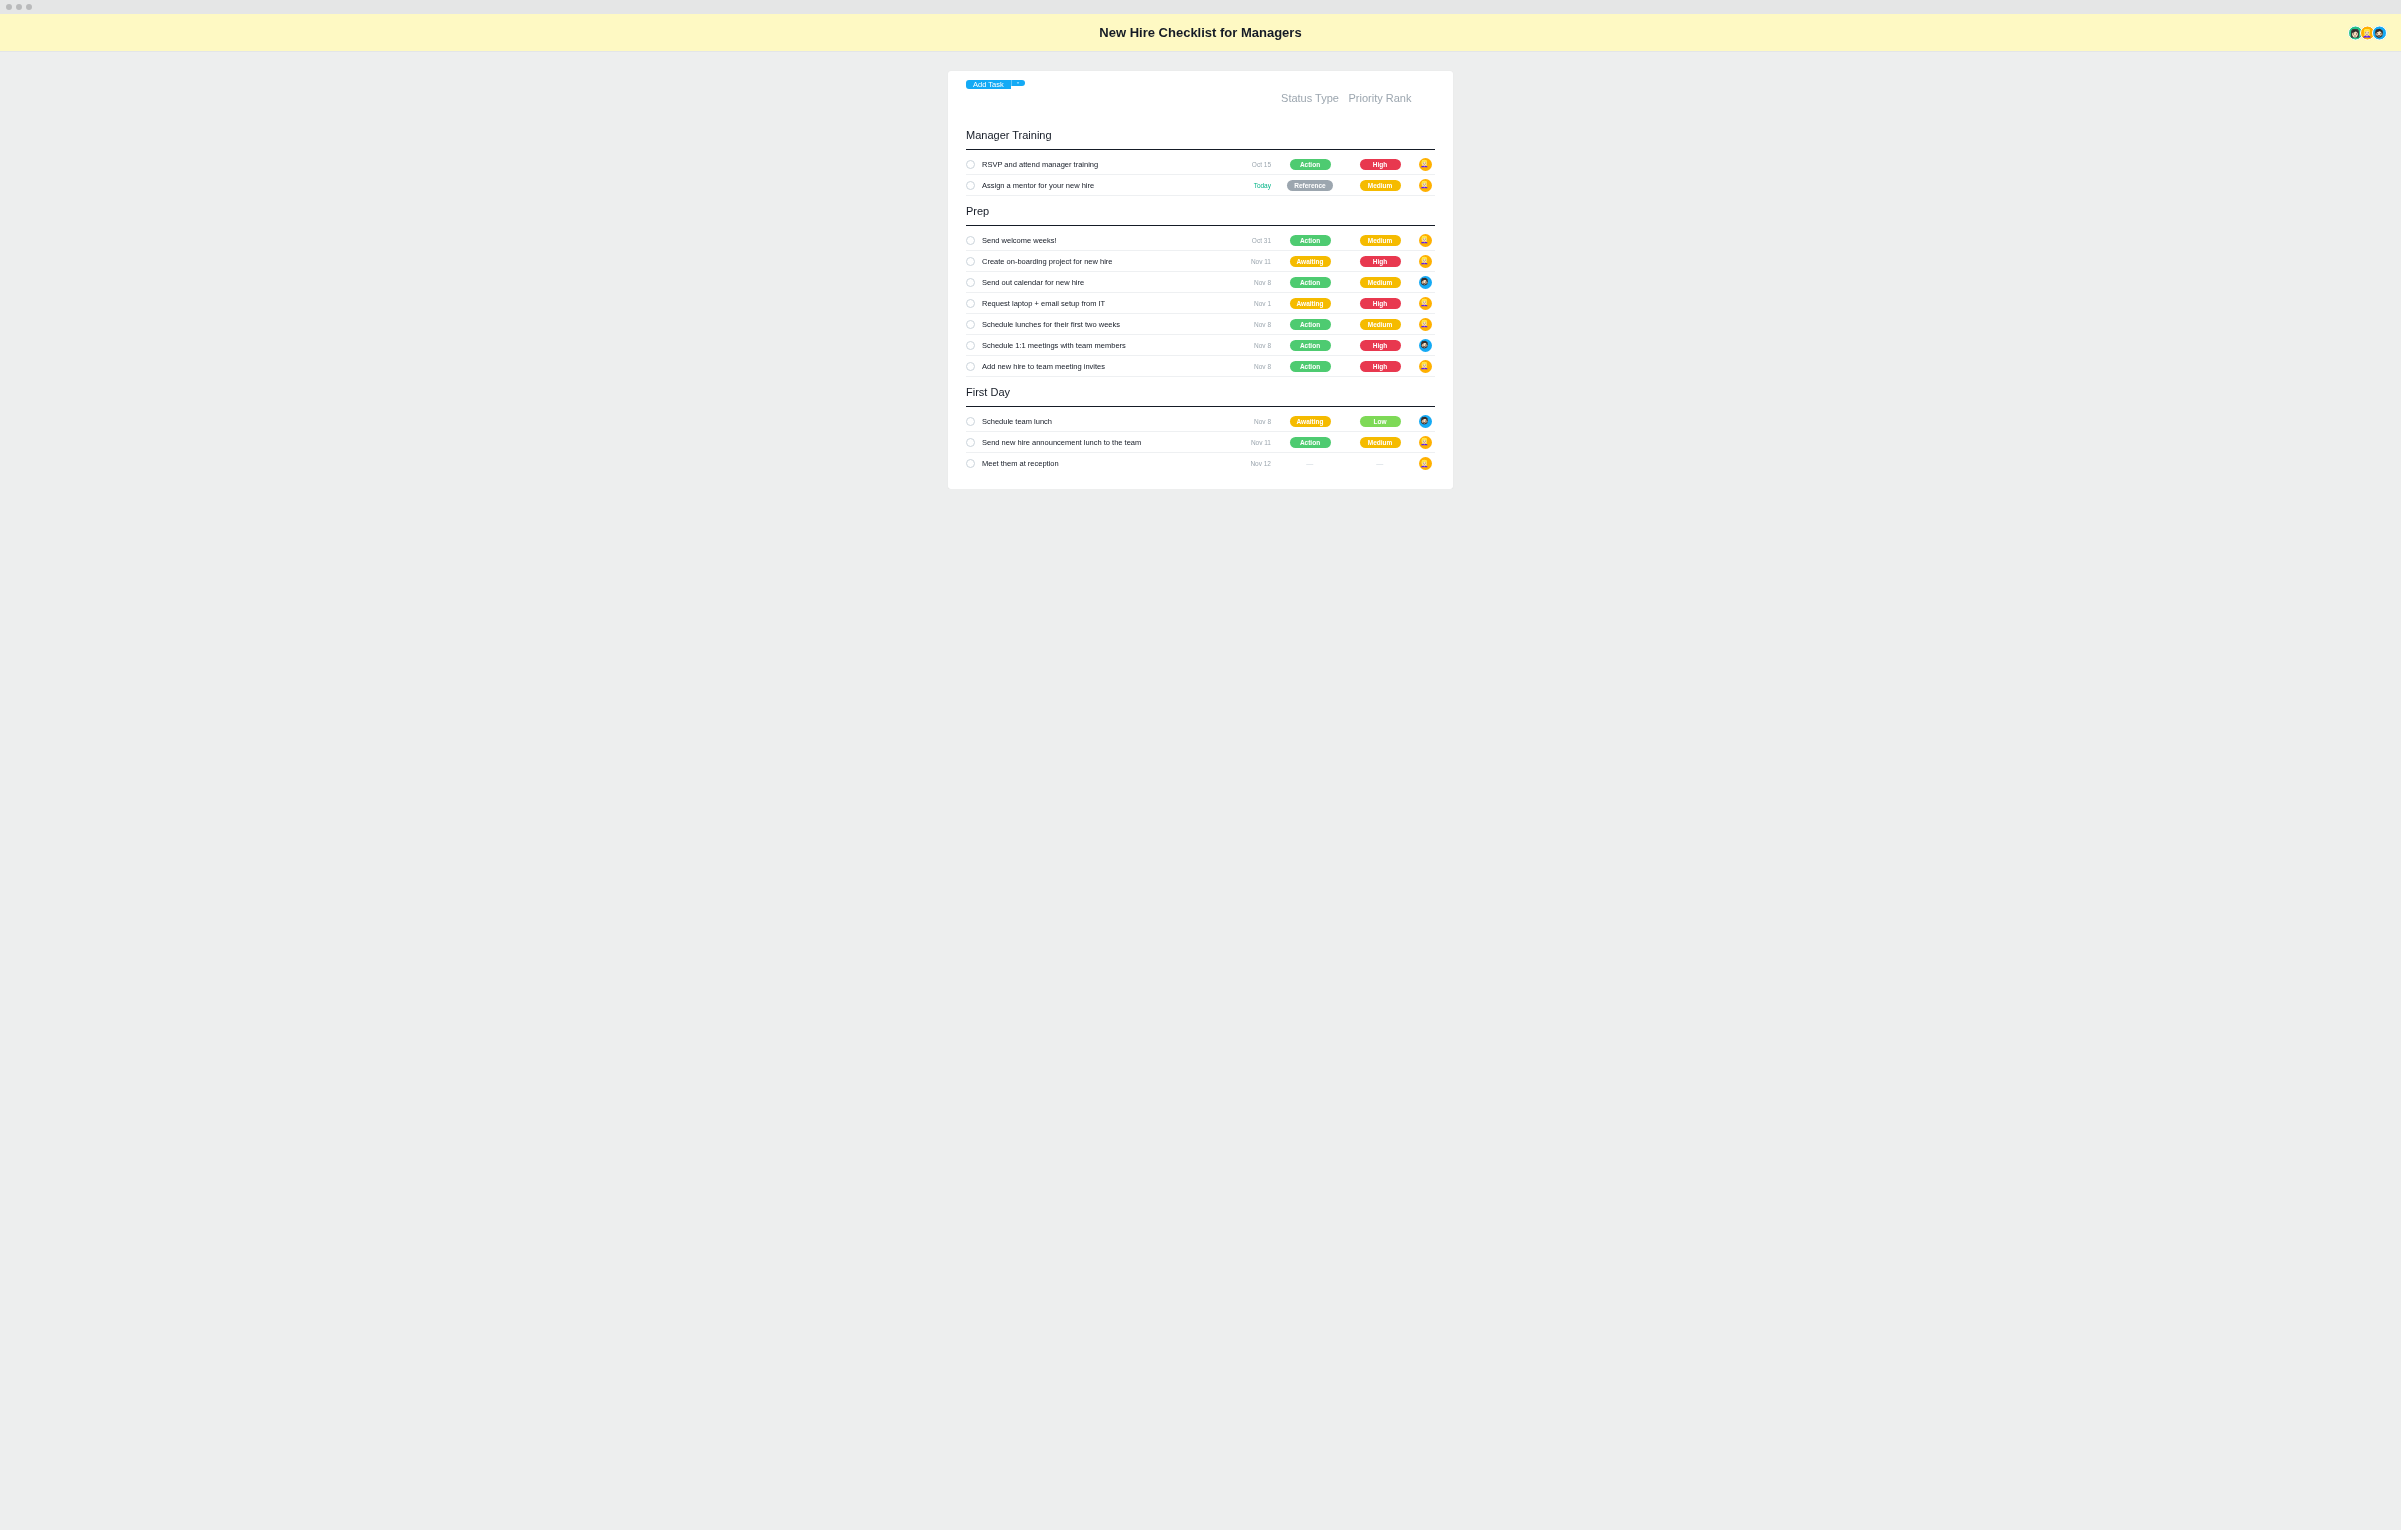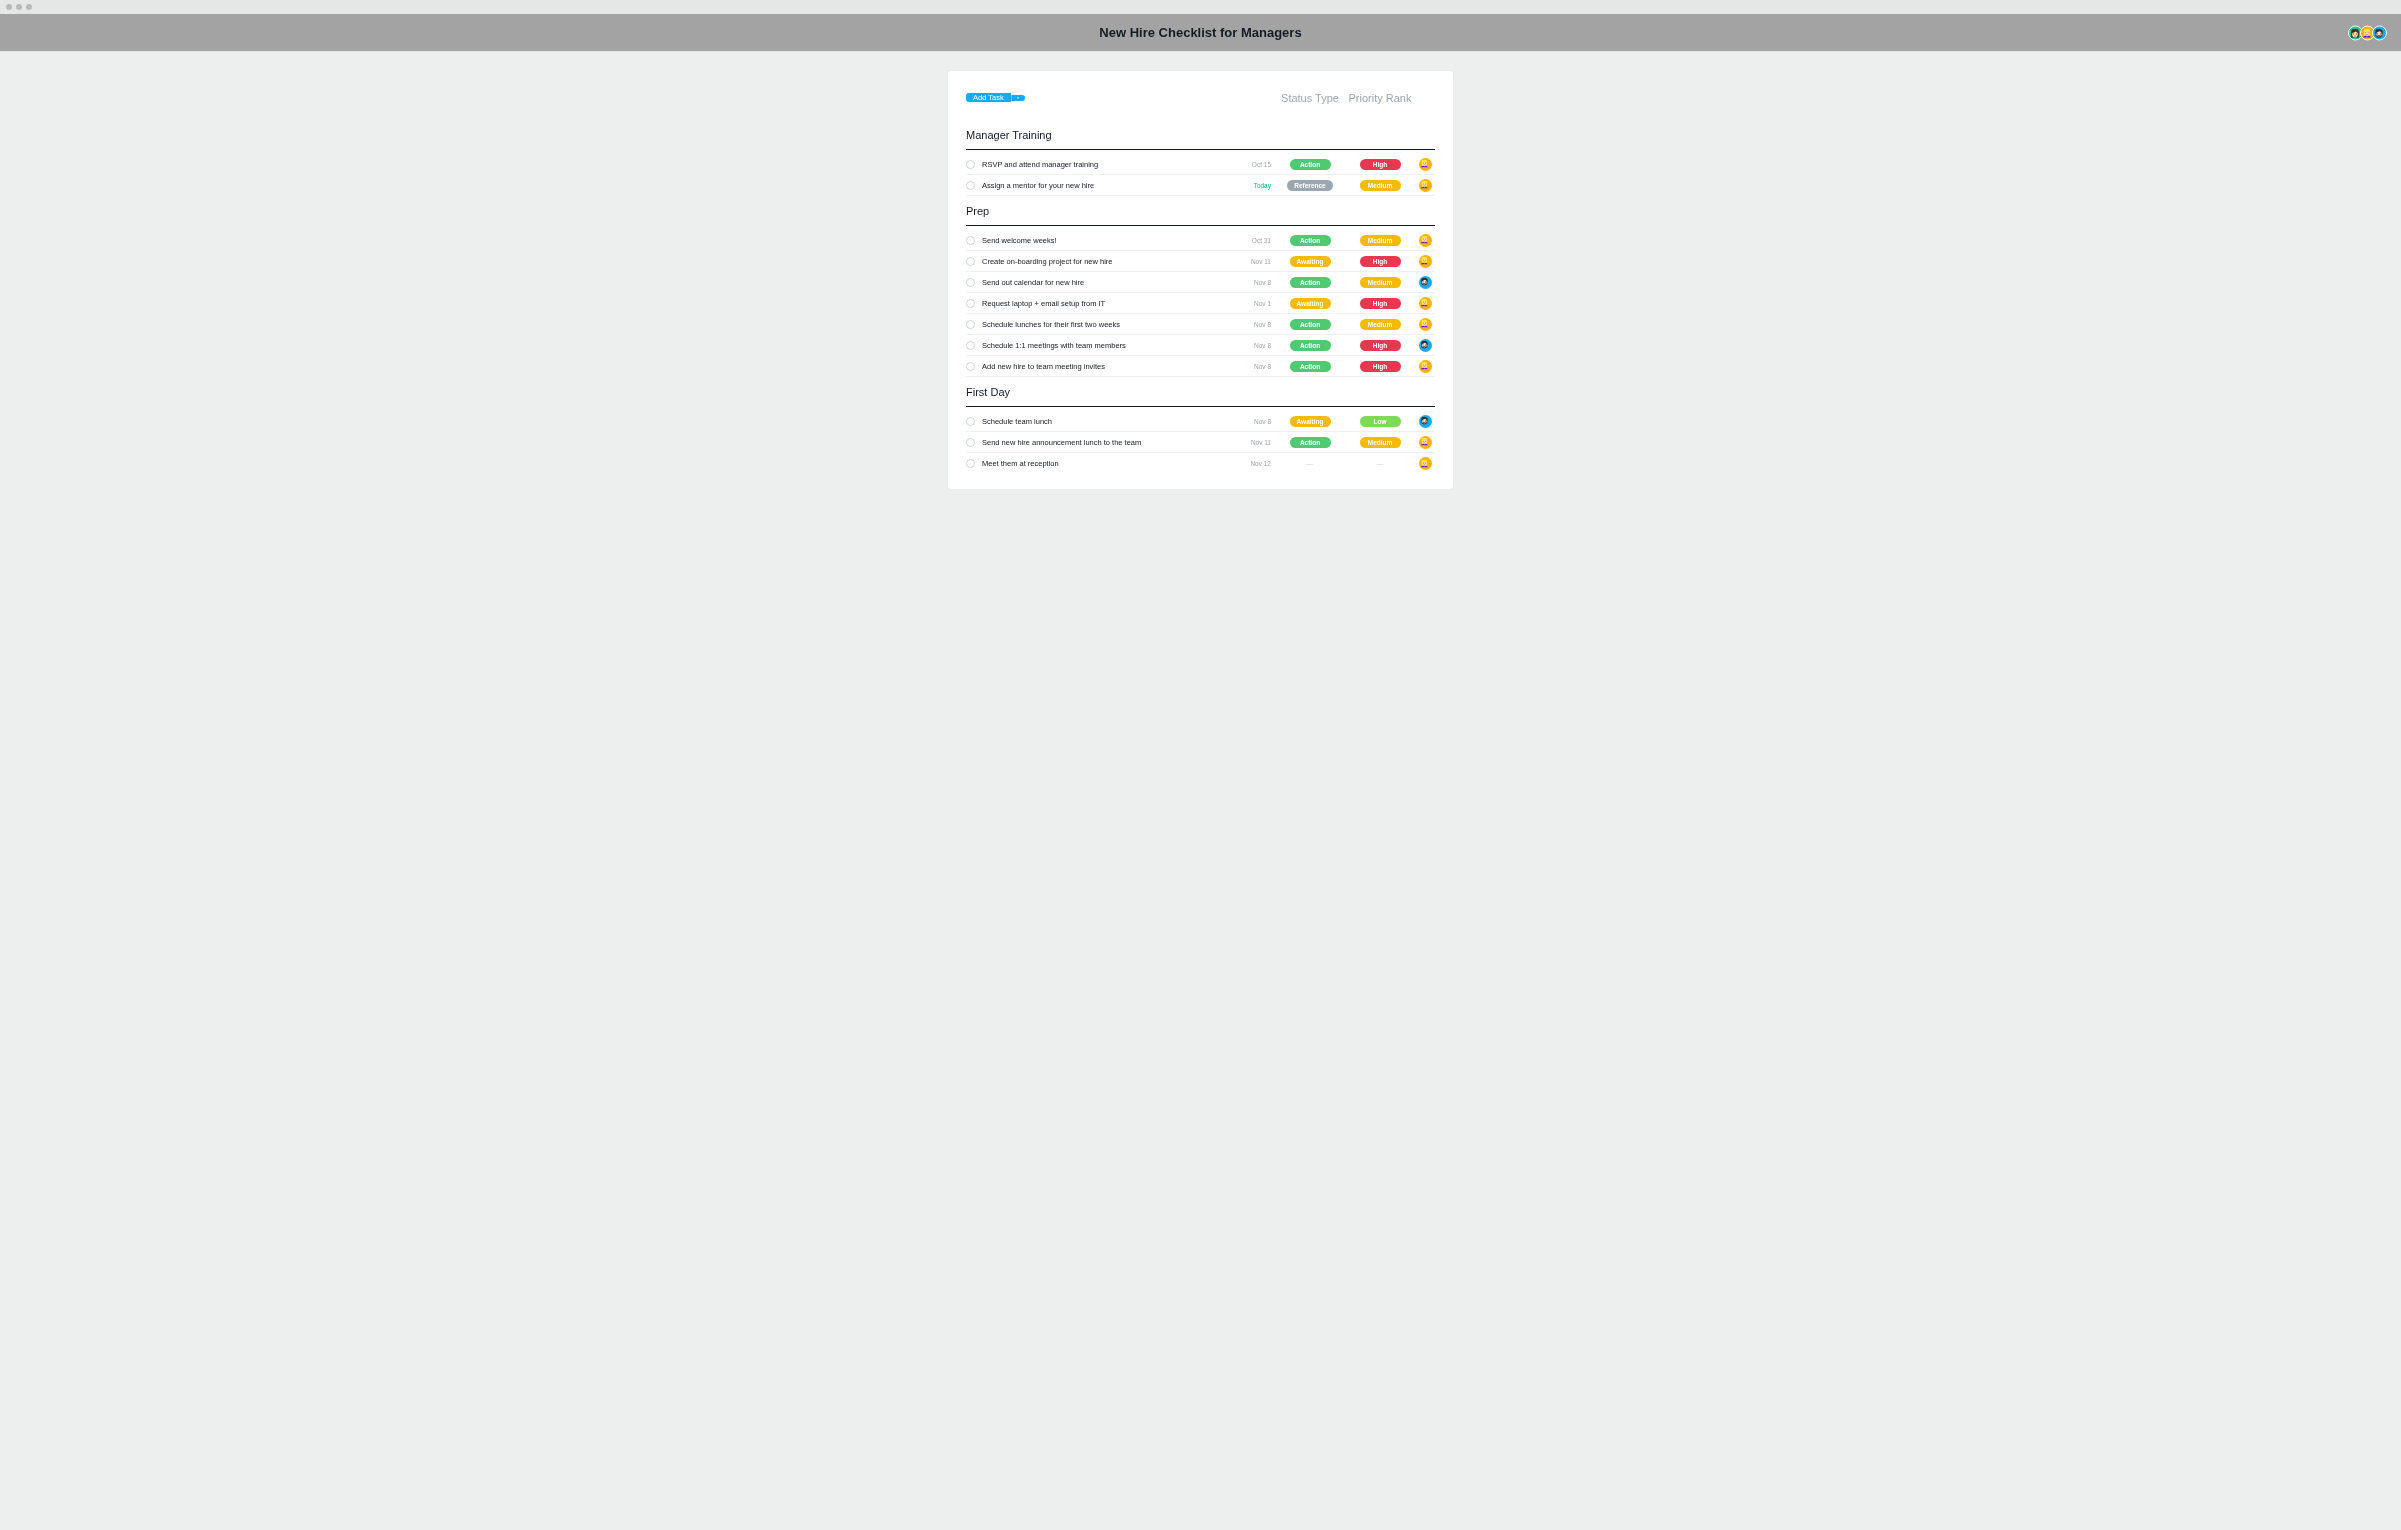--- a/index.html
+++ b/index.html
@@ -18,21 +18,21 @@
     display: flex;
     align-items: center;
     padding: 0 6px;
     gap: 4px;
   }
   .traffic-dot {
     width: 6px; height: 6px; border-radius: 50%;
     background: #b9babb;
   }
   .header {
-    background: #a3a3a3;
+    background: #fef9c3;
     border-bottom: 0.5px solid #e3e5e8;
     padding: 11px 20px 11px 20px;
     display: flex;
     align-items: center;
     justify-content: center;
     position: relative;
   }
   .header h1 {
     font-size: 13px;
     font-weight: 600;
@@ -69,21 +69,21 @@
     padding: 9px 18px 15px 18px;
   }
 
   .board-top {
     display: flex;
     align-items: center;
     margin-bottom: 14px;
   }
   .add-task-group {
     display: inline-flex;
-    align-items: center;
+    align-items: flex-start;
     height: 35px;
   }
   .add-task-btn {
     background: #14aaf5;
     color: #fff;
     border: none;
     border-radius: 3px 0 0 3px;
     padding: 0 7px;
     font-size: 7.5px;
     font-weight: 500;

